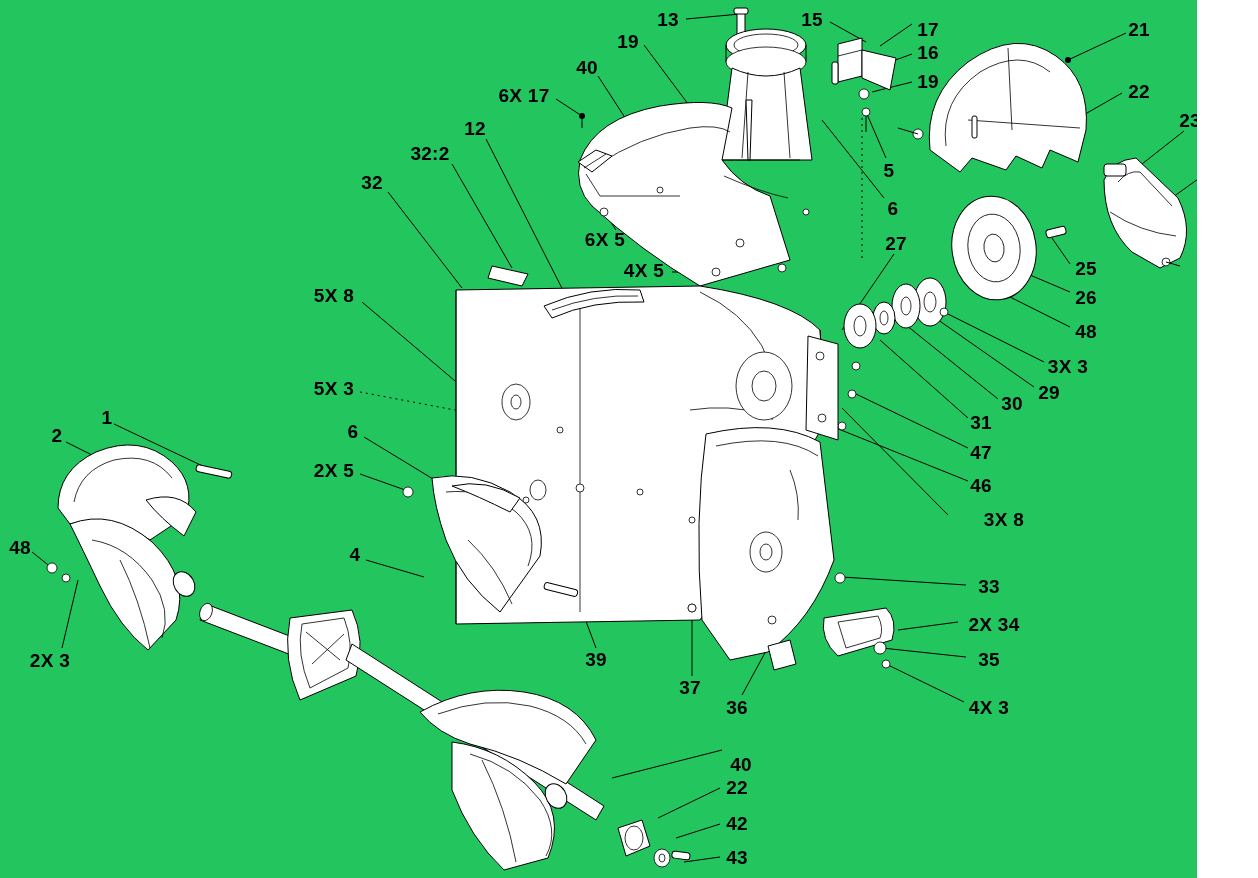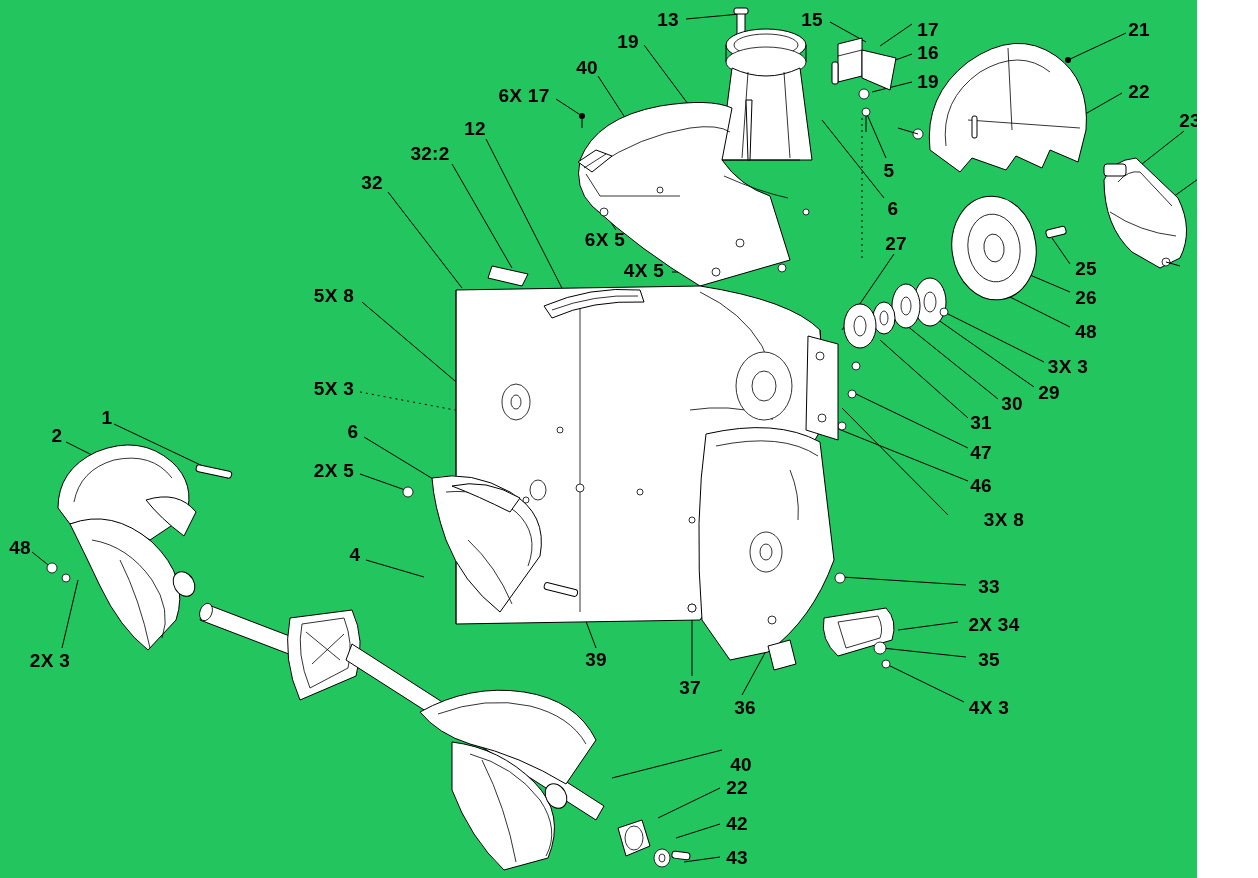--- a/index.html
+++ b/index.html
@@ -379,20 +379,20 @@
   <div class="callout" style="left:981px; top:485px;">46</div>
   <div class="callout" style="left:973px; top:519px;margin-left:31px;">3X  8</div>
   <div class="callout" style="left:20px; top:547px;">48</div>
   <div class="callout" style="left:355px; top:554px;">4</div>
   <div class="callout" style="left:989px; top:586px;">33</div>
   <div class="callout" style="left:994px; top:624px;">2X 34</div>
   <div class="callout" style="left:50px; top:660px;">2X 3</div>
   <div class="callout" style="left:596px; top:659px;">39</div>
   <div class="callout" style="left:989px; top:659px;">35</div>
   <div class="callout" style="left:690px; top:687px;">37</div>
-  <div class="callout" style="left:737px; top:707px;margin-left:8px;">36</div>
+  <div class="callout" style="left:737px; top:707px;">36</div>
   <div class="callout" style="left:989px; top:707px;">4X  3</div>
   <div class="callout" style="left:741px; top:748px;margin-top:16px;">40</div>
   <div class="callout" style="left:737px; top:787px;">22</div>
   <div class="callout" style="left:737px; top:823px;">42</div>
   <div class="callout" style="left:737px; top:857px;">43</div>
 
 </div>
 
 </body></html>

